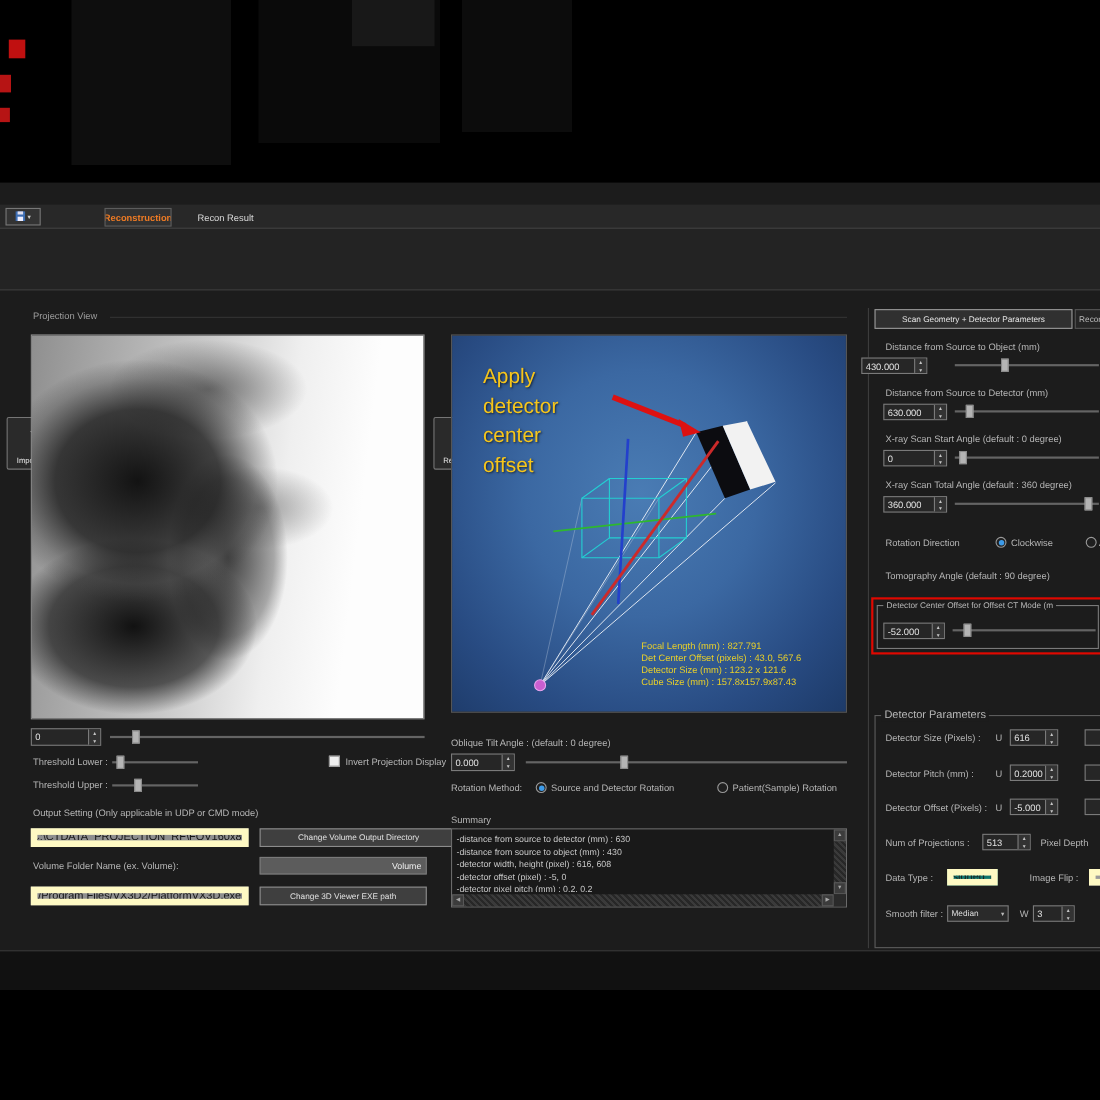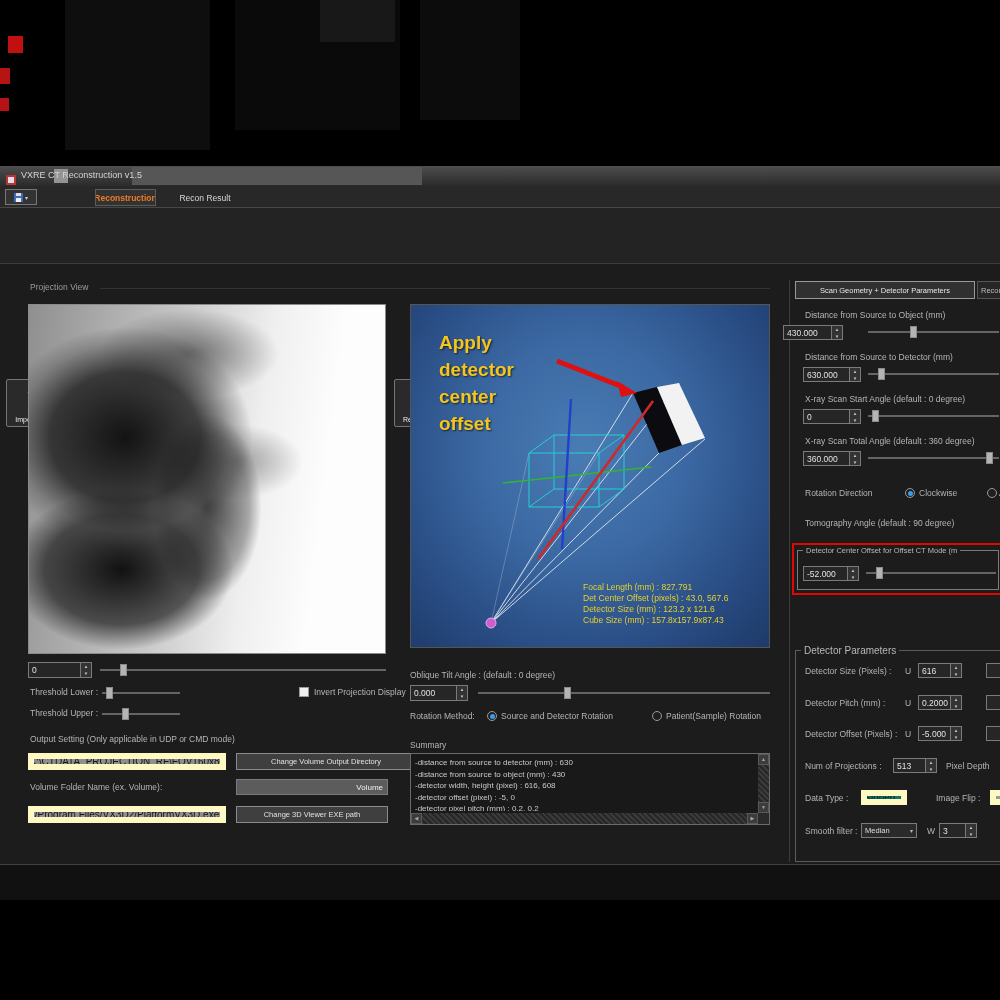--- a/index.html
+++ b/index.html
@@ -39,49 +39,38 @@
   .tbtn .ic { height:24px; display:flex; align-items:center; }
   .tbtn .cap { font-size:7px; color:#ececec; margin-top:auto; margin-bottom:3px; white-space:nowrap; }
   
   .tab { position:absolute; display:flex; align-items:center; justify-content:center; font-size:8.5px; white-space:nowrap; overflow:hidden; }
   
   .strack { position:absolute; background:repeating-linear-gradient(45deg,#3a3a3a 0 2px,#272727 2px 4px); }
   .sarr { position:absolute; width:11px; height:11px; background:#3c3c3c; border:1px solid #5a5a5a; color:#a8a8a8;
           font-size:5px; line-height:9px; text-align:center; }
   .sumline { font-size:8px; line-height:11.5px; color:#c9c9c9; white-space:nowrap; }
   .stat-line { font-size:8.5px; line-height:11px; color:#e8cf2a; white-space:nowrap; }
-  .anno-line { font-size:19px; line-height:27px; font-weight:bold; color:#f6c51b; text-shadow:1px 1px 2px rgba(0,0,0,.65); }
+  .anno-line { font-size:19px; line-height:27px; font-weight:normal; color:#f6c51b; text-shadow:1px 1px 2px rgba(0,0,0,.65); }
 </style>
 </head>
 <body>
 
 <div id="screen">
 
   <div class="abs" style="left:65px;top:0;width:145px;height:150px;background:#0e0e0e"></div>
   <div class="abs" style="left:235px;top:0;width:165px;height:130px;background:#0a0a0a"></div>
   <div class="abs" style="left:320px;top:0;width:75px;height:42px;background:#181818"></div>
   <div class="abs" style="left:420px;top:0;width:100px;height:120px;background:#0c0c0c"></div>
 
   <div class="abs" style="left:8px;top:36px;width:15px;height:17px;background:#c01010"></div>
   <div class="abs" style="left:0;top:68px;width:10px;height:16px;background:#b61414"></div>
   <div class="abs" style="left:0;top:98px;width:9px;height:13px;background:#b61414"></div>
 
   <div class="abs" style="left:0;top:166px;width:1000px;height:700px;background:#1c1c1c">
 
-    <div class="abs" style="left:0;top:0;width:1000px;height:20px;background:linear-gradient(#4e4e4e,#2b2b2b)">
-      <div class="abs" style="left:132px;top:1px;width:290px;height:18px;background:#565656"></div>
-      <div class="abs" style="left:54px;top:3px;width:14px;height:14px;background:#949494"></div>
-      <span class="abs" style="left:6px;top:5px">
-        <svg width="10" height="10">
-            <rect x="0" y="0" width="10" height="10" fill="#b33"></rect>
-            <rect x="2" y="2" width="6" height="6" fill="#dde"></rect>
-          </svg>
-      </span>
-      <span class="abs" style="left:21px;top:4px;font-size:9px;color:#d6d6d6;white-space:nowrap">VXRE CT Reconstruction v1.5</span>
-    </div>
 
     <div class="abs" style="left:0;top:20px;width:1000px;height:22px;background:#282828;border-bottom:1px solid #484848">
       <div class="abs" style="left:5px;top:3px;width:32px;height:16px;background:#333;border:1px solid #777;display:flex;align-items:center;justify-content:center;gap:2px">
         <span><svg width="9" height="9">
               <rect x="0" y="0" width="9" height="9" fill="#3c6db3"></rect>
               <rect x="2" y="0" width="5" height="3" fill="#dde"></rect>
               <rect x="2" y="5" width="5" height="4" fill="#eef"></rect>
             </svg></span>
         <span style="font-size:6px;color:#ccc">▾</span>
       </div>

